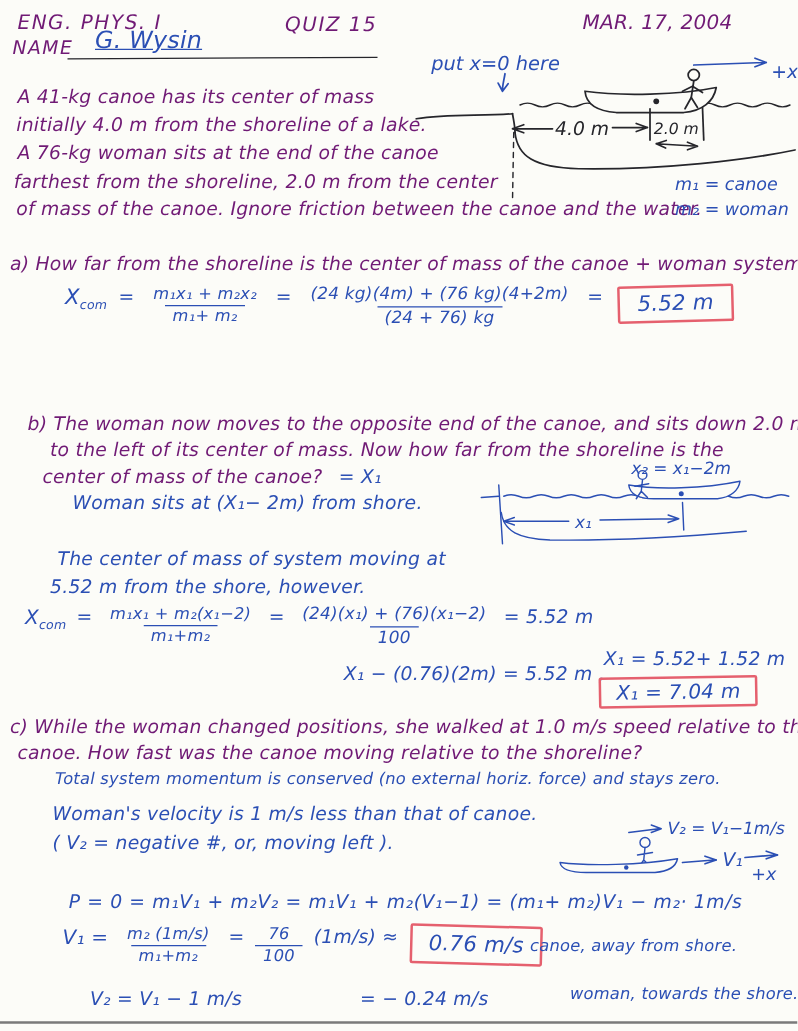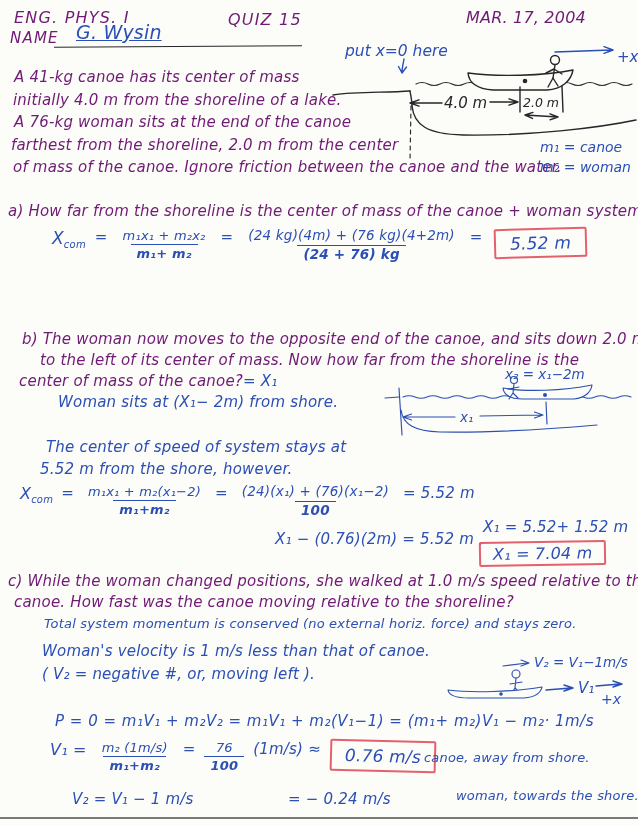--- a/index.html
+++ b/index.html
@@ -10,21 +10,21 @@
   }
   .abs{position:absolute;white-space:nowrap;}
   .hw{font-style:italic;letter-spacing:.2px;}
   .k{color:#701a75;}
   .b{color:#2b4fb4;} .t145{font-size:13px;}
   .t15{font-size:15px;} .t16{font-size:16px;} .t17{font-size:17px;} .t19{font-size:19px;text-decoration:underline;}
   .caps{letter-spacing:1.2px;}
   .eqrow{display:flex;align-items:flex-start;gap:9px;}
   .frac{display:inline-flex;flex-direction:column;align-items:center;line-height:1.18;vertical-align:middle;}
   .frac .num{padding:0 6px 1px;}
-  .frac .den{border-top:1.6px solid currentColor;padding:1px 6px 0;font-weight:bold;}
+  .frac .den{border-top:1.6px solid currentColor;padding:1px 6px 0;}
   .xsub{font-size:10px;font-style:italic;}
   .redbox{
     display:inline-block;border:2.2px solid #e5606e;border-radius:2px;
     padding:3px 14px;background:transparent;
   }
   .rot-n15{transform:rotate(-1.5deg);}
   .rot-n1{transform:rotate(-1deg);}
   .rot-p15{transform:rotate(1.5deg);}
   .underline-stroke{border-top:1.6px solid #26262b;transform:rotate(-.3deg);}
   .scan-edge{border-top:2px solid #7a7a7a;}
@@ -109,21 +109,21 @@
     <span class="den">(24 + 76) kg</span>
   </span>
   <span>=</span>
   <span class="redbox rot-n15 t17" style="margin-left:2px">
     <span>5.52  m</span>
   </span>
 </div>
 
 <div class="abs hw k t15" style="left:22px;top:330px">b)  The woman now moves to the opposite end of the canoe, and sits down 2.0 m</div>
 <div class="abs hw k t15" style="left:40px;top:351px">to the left of its center of mass.   Now how far from the shoreline is the</div>
-<div class="abs eqrow hw t15" style="left:19px;top:372px;gap:0">
+<div class="abs eqrow hw t15" style="left:34px;top:372px;gap:13px">
   <span class="k">center of mass of the canoe?</span>
   <span class="b">= X₁</span>
 </div>
 <div class="abs hw b t15" style="left:58px;top:393px">Woman sits at  (X₁− 2m) from shore.</div>
 
 <svg style="left:385px;top:365px" width="253" height="88" viewBox="0 0 253 88">
   <text x="120" y="14" font-size="13.5" fill="#2b4fb4">x₂ = x₁−2m</text>
   <g>
     <path class="stb thin" d="M0,33 L14,32"></path>
     <path class="stb thin" d="M14,23 L17,70"></path>
@@ -139,21 +139,21 @@
     <path class="stb thin" d="M129,19 L128,28 M123,24 L134,22 M128,28 L124,34 M128,28 L133,33"></path>
   </g>
   <g>
     <path class="stb thin" d="M18,52 l8.5,-3 M18,52 l8.5,3 M18,52 L70,52"></path>
     <text x="75" y="57" font-size="13.5" fill="#2b4fb4">x₁</text>
     <path class="stb thin" d="M95,51 L156,50 M158,50 l-8.5,-3 M158,50 l-8.5,3"></path>
     <path class="stb thin" d="M161,37 L162,59"></path>
   </g>
 </svg>
 
-<div class="abs hw b t15" style="left:46px;top:438px">The center of speed of system stays at</div>
+<div class="abs hw b t15" style="left:46px;top:438px">The center of mass of system moving at</div>
 <div class="abs hw b t15" style="left:40px;top:460px">5.52 m from the shore, however.</div>
 
 <div class="abs eqrow hw b t15" style="left:20px;top:484px;gap:8px">
   <span style="font-size:16px">
     <span>X</span><sub class="xsub">com</sub>
   </span>
   <span>=</span>
   <span class="frac t145">
     <span class="num">m₁x₁ + m₂(x₁−2)</span>
     <span class="den">m₁+m₂</span>

